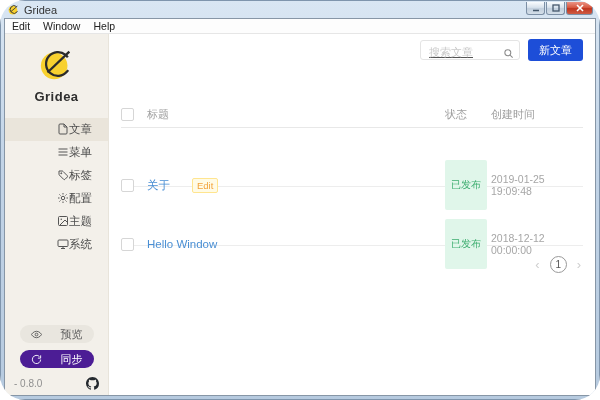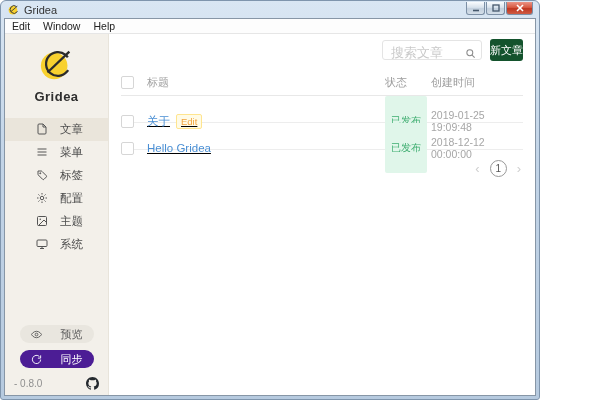--- a/index.html
+++ b/index.html
@@ -1,17 +1,17 @@
 <!DOCTYPE html>
 <html><head>
 <meta charset="utf-8">
 <style>
   * { box-sizing: border-box; margin: 0; padding: 0; }
   body { font-family: "Liberation Sans", sans-serif; background:#fff; }
-  .stage { position:relative; width:540px; height:400px; overflow:hidden; }
+  .stage { position:relative; width:600px; height:400px; overflow:hidden;border-radius:25px; }
 
   
   .window { position:absolute; inset:0; background:linear-gradient(180deg,#d9e6f3 0%,#c2d4e7 40%,#b6cadf 100%);
             border:1px solid #7f95ad; border-radius:6px 6px 3px 3px; }
   .titlebar { height:16px; display:flex; align-items:center; padding:1px 2px 0 7px; gap:5px; }
   .titlebar .app-title { font-size:11px; color:#333; }
   .win-controls { margin-left:auto; display:flex; align-self:flex-start; margin-right:4px; }
   .win-btn { width:19px; height:13px; border:1px solid #7c8fa5; border-top:none; border-radius:0 0 3px 3px;
              background:linear-gradient(180deg,#fafcfe 0%,#d8e2ec 45%,#c2cfdd 55%,#d5dfe9 100%);
              display:flex; align-items:center; justify-content:center; margin-left:1px; cursor:pointer; }
@@ -23,50 +23,50 @@
   .menubar { height:15px; background:#fdfdfd; border-bottom:1px solid #e6e6e6; display:flex; align-items:center;
              padding-left:7px; gap:13px; font-size:10.5px; color:#222; flex:0 0 auto; }
   .menubar span { cursor:default; }
   .app-body { flex:1; display:flex; min-height:0; }
 
   
   .sidebar { width:104px; background:#f3f0ea; border-right:1px solid #e8e4db; display:flex; flex-direction:column; }
   .logo-block { margin-top:10px; text-align:center; }
   .logo-name { margin-top:3px; font-size:13px; font-weight:bold; color:#2e2e2e; letter-spacing:.5px; }
   .nav { margin-top:14px; }
-  .nav-item { height:23px; display:flex; align-items:center; gap:12px; padding-left:31px;
+  .nav-item { height:23px; display:flex; align-items:center; gap:0; padding-left:52px;
               font-size:11.5px; color:#4e4e4e; cursor:pointer; }
   .nav-item.active { background:#eae5db; }
   .nav-item svg { flex:0 0 auto; }
   .side-bottom { margin-top:auto; padding-bottom:5px; }
   .pill { width:74px; height:18px; margin:0 auto 7px; border-radius:9px; border:none; display:flex;
           align-items:center; justify-content:center; gap:19px; font-size:11px; cursor:pointer;
           font-family:"Liberation Sans",sans-serif; }
   .pill.preview { background:#e9e6df; color:#5c5c5c; }
   .pill.sync { background:#4c1d95; color:#fff; }
   .side-footer { display:flex; justify-content:space-between; align-items:center; padding:2px 9px 0 9px;gap:32px; }
   .version { font-size:10px; color:#8f8f8f; }
 
   
   .main { flex:1; padding:0 12px; display:flex; flex-direction:column; min-width:0; }
   .toolbar { display:flex; justify-content:flex-end; align-items:center; gap:8px; margin-top:5px; height:22px; flex:0 0 auto; }
   .search-wrap { position:relative; width:100px; height:20px; border:1px solid #e4e4e4; border-radius:3px; background:#fff; }
   .search-wrap input { border:none; outline:none; width:100%; height:100%; padding:4px 20px 0 8px;
-                       font-size:13px; color:#555; background:transparent; font-family:"Liberation Sans",sans-serif; }
+                       font-size:11px; color:#555; background:transparent; font-family:"Liberation Sans",sans-serif;text-decoration:underline; }
   .search-wrap input::placeholder { color:#c9c9c9; }
   .search-wrap .mag { position:absolute; right:5px; top:4px; }
-  .btn-new { height:22px; padding:0 0; background:#14532d; color:#fff; font-size:11px; border:none;
+  .btn-new { height:22px; padding:0 11px; background:#1d4ed8; color:#fff; font-size:11px; border:none;
              border-radius:3px; cursor:pointer; font-family:"Liberation Sans",sans-serif; }
 
   .grid-row { display:grid; grid-template-columns:26px 1fr 46px 92px; align-items:center; height:27px;
-              border-bottom:1px solid #ededed; }
+              border-bottom:1px solid #ededed;margin-top:32px; }
   .table { margin-top:8px; }
   .th { font-size:11px; color:#9e9e9e; }
   .checkbox { width:13px; height:13px; border:1px solid #d6d6d6; border-radius:2px; background:#fff; cursor:pointer; }
-  .title-cell { display:flex; align-items:flex-start; gap:6px; min-width:0;text-decoration:underline; }
+  .title-cell { display:flex; align-items:flex-start; gap:22px; min-width:0; }
   .row-title { font-size:11.5px; color:#4a8fd4; cursor:pointer; white-space:nowrap; }
   .tag-hide { font-size:9.5px; color:#f2a33c; background:#fffbe6; border:1px solid #ffe58f; border-radius:2px;
               padding:0 4px; line-height:13px; height:15px; }
   .badge { justify-self:start; font-size:10px; color:#3fae71; background:#e0f6ea; border-radius:2px; padding:18px 6px; }
   .created { font-size:10.5px; color:#a6a6a6; }
 
   .pagination { display:flex; justify-content:flex-end; align-items:center; gap:10px; margin-top:10px; padding-right:2px; }
   .pg-arrow { color:#cfcfcf; font-size:13px; cursor:pointer; line-height:1; }
   .pg-page { width:17px; height:17px; border:1px solid #999; border-radius:50%; display:flex; align-items:center;
              justify-content:center; font-size:10px; color:#555; background:#fff; cursor:pointer; }
@@ -231,21 +231,21 @@
                 <span class="row-title">关于</span>
                 <span class="tag-hide">Edit</span>
               </span>
               <span class="badge">已发布</span>
               <span class="created">2019-01-25 19:09:48</span>
             </div>
 
             <div class="grid-row">
               <span class="checkbox"></span>
               <span class="title-cell">
-                <span class="row-title">Hello Gridea</span>
+                <span class="row-title">Hello Window</span>
               </span>
               <span class="badge">已发布</span>
               <span class="created">2018-12-12 00:00:00</span>
             </div>
           </div>
 
           <div class="pagination">
             <span class="pg-arrow">‹</span>
             <span class="pg-page">1</span>
             <span class="pg-arrow">›</span>

